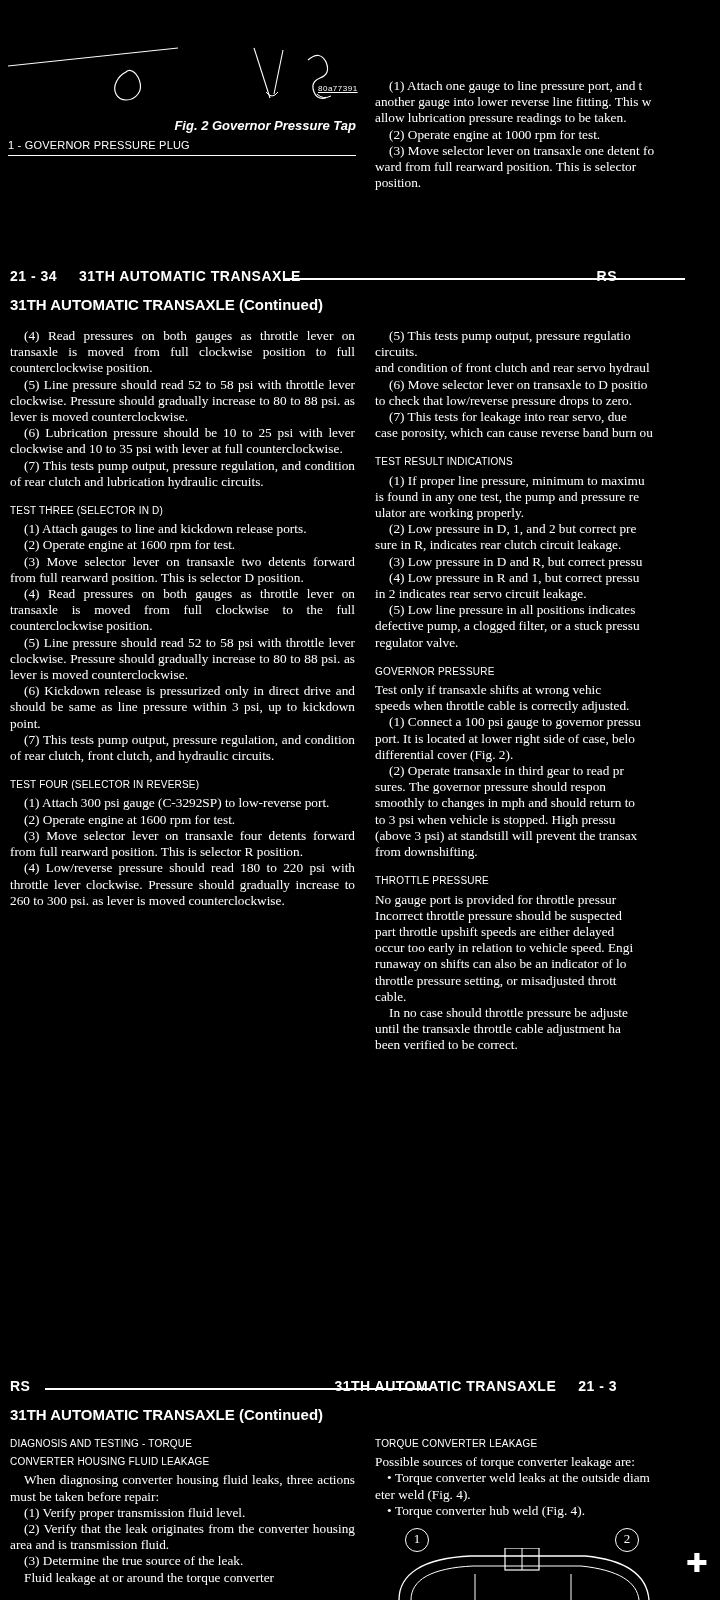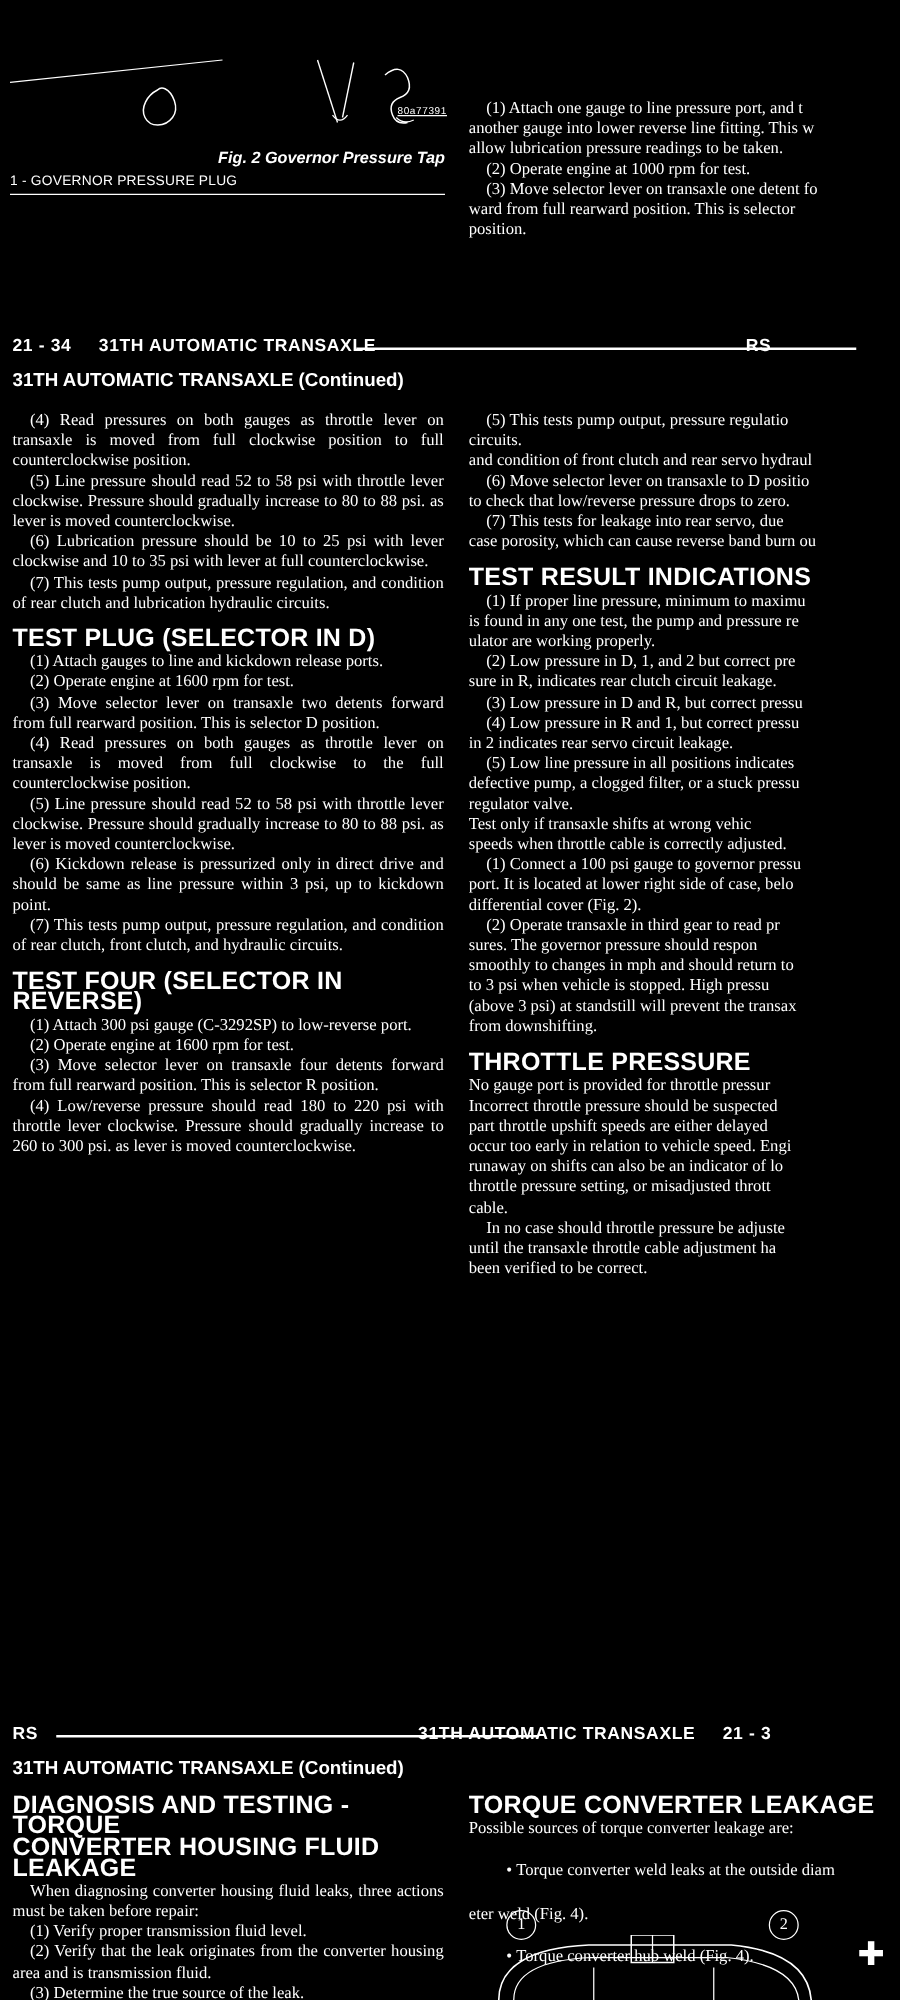--- a/index.html
+++ b/index.html
@@ -103,29 +103,29 @@
   .col.left { left: 10px; }
   .col.right { left: 375px; }
 
   .col p {
     margin: 0;
     text-indent: 14px;
   }
   .col p.noind { text-indent: 0; }
   .col h3 {
     font-family: "Liberation Sans", sans-serif;
-    font-weight: bold;
-    font-size: 20px;
+    font-weight: normal;
+    font-size: 10px;
     margin: 13px 0 2px 0;
     text-align: left;
     letter-spacing: 0.2px;
   }
   .col h3.first { margin-top: 0; }
   .col ul {
-    margin: 18px;
+    margin: 0;
     padding: 0 0 0 12px;
     list-style: none;
   }
   .col li {
     text-indent: -10px;
     padding-left: 10px;
   }
   .col li:before {
     content: "\2022\00a0";
   }
@@ -189,21 +189,21 @@
   <div class="right">RS</div>
 </div>
 
 <div class="cont-head" style="top:296px;">31TH AUTOMATIC TRANSAXLE (Continued)</div>
 
 <div class="col left" id="p1left" style="top:328px;">
     <p>(4) Read pressures on both gauges as throttle lever on transaxle is moved from full clockwise position to full counterclockwise position.</p>
     <p>(5) Line pressure should read 52 to 58 psi with throttle lever clockwise. Pressure should gradually increase to 80 to 88 psi. as lever is moved counterclockwise.</p>
     <p>(6) Lubrication pressure should be 10 to 25 psi with lever clockwise and 10 to 35 psi with lever at full counterclockwise.</p>
     <p>(7) This tests pump output, pressure regulation, and condition of rear clutch and lubrication hydraulic circuits.</p>
-    <h3>TEST PLUG (SELECTOR IN D)</h3>
+    <h3>TEST THREE (SELECTOR IN D)</h3>
     <p>(1) Attach gauges to line and kickdown release ports.</p>
     <p>(2) Operate engine at 1600 rpm for test.</p>
     <p>(3) Move selector lever on transaxle two detents forward from full rearward position. This is selector D position.</p>
     <p>(4) Read pressures on both gauges as throttle lever on transaxle is moved from full clockwise to the full counterclockwise position.</p>
     <p>(5) Line pressure should read 52 to 58 psi with throttle lever clockwise. Pressure should gradually increase to 80 to 88 psi. as lever is moved counterclockwise.</p>
     <p>(6) Kickdown release is pressurized only in direct drive and should be same as line pressure within 3 psi, up to kickdown point.</p>
     <p>(7) This tests pump output, pressure regulation, and condition of rear clutch, front clutch, and hydraulic circuits.</p>
     <h3>TEST FOUR (SELECTOR IN REVERSE)</h3>
     <p>(1) Attach 300 psi gauge (C-3292SP) to low-reverse port.</p>
     <p>(2) Operate engine at 1600 rpm for test.</p>
@@ -223,20 +223,21 @@
     <p class="noind">is found in any one test, the pump and pressure re</p>
     <p class="noind">ulator are working properly.</p>
     <p>(2) Low pressure in D, 1, and 2 but correct pre</p>
     <p class="noind">sure in R, indicates rear clutch circuit leakage.</p>
     <p>(3) Low pressure in D and R, but correct pressu</p>
     <p>(4) Low pressure in R and 1, but correct pressu</p>
     <p class="noind">in 2 indicates rear servo circuit leakage.</p>
     <p>(5) Low line pressure in all positions indicates</p>
     <p class="noind">defective pump, a clogged filter, or a stuck pressu</p>
     <p class="noind">regulator valve.</p>
+    <h3>GOVERNOR PRESSURE</h3>
     <p class="noind">Test only if transaxle shifts at wrong vehic</p>
     <p class="noind">speeds when throttle cable is correctly adjusted.</p>
     <p>(1) Connect a 100 psi gauge to governor pressu</p>
     <p class="noind">port. It is located at lower right side of case, belo</p>
     <p class="noind">differential cover (Fig. 2).</p>
     <p>(2) Operate transaxle in third gear to read pr</p>
     <p class="noind">sures. The governor pressure should respon</p>
     <p class="noind">smoothly to changes in mph and should return to</p>
     <p class="noind">to 3 psi when vehicle is stopped. High pressu</p>
     <p class="noind">(above 3 psi) at standstill will prevent the transax</p>

